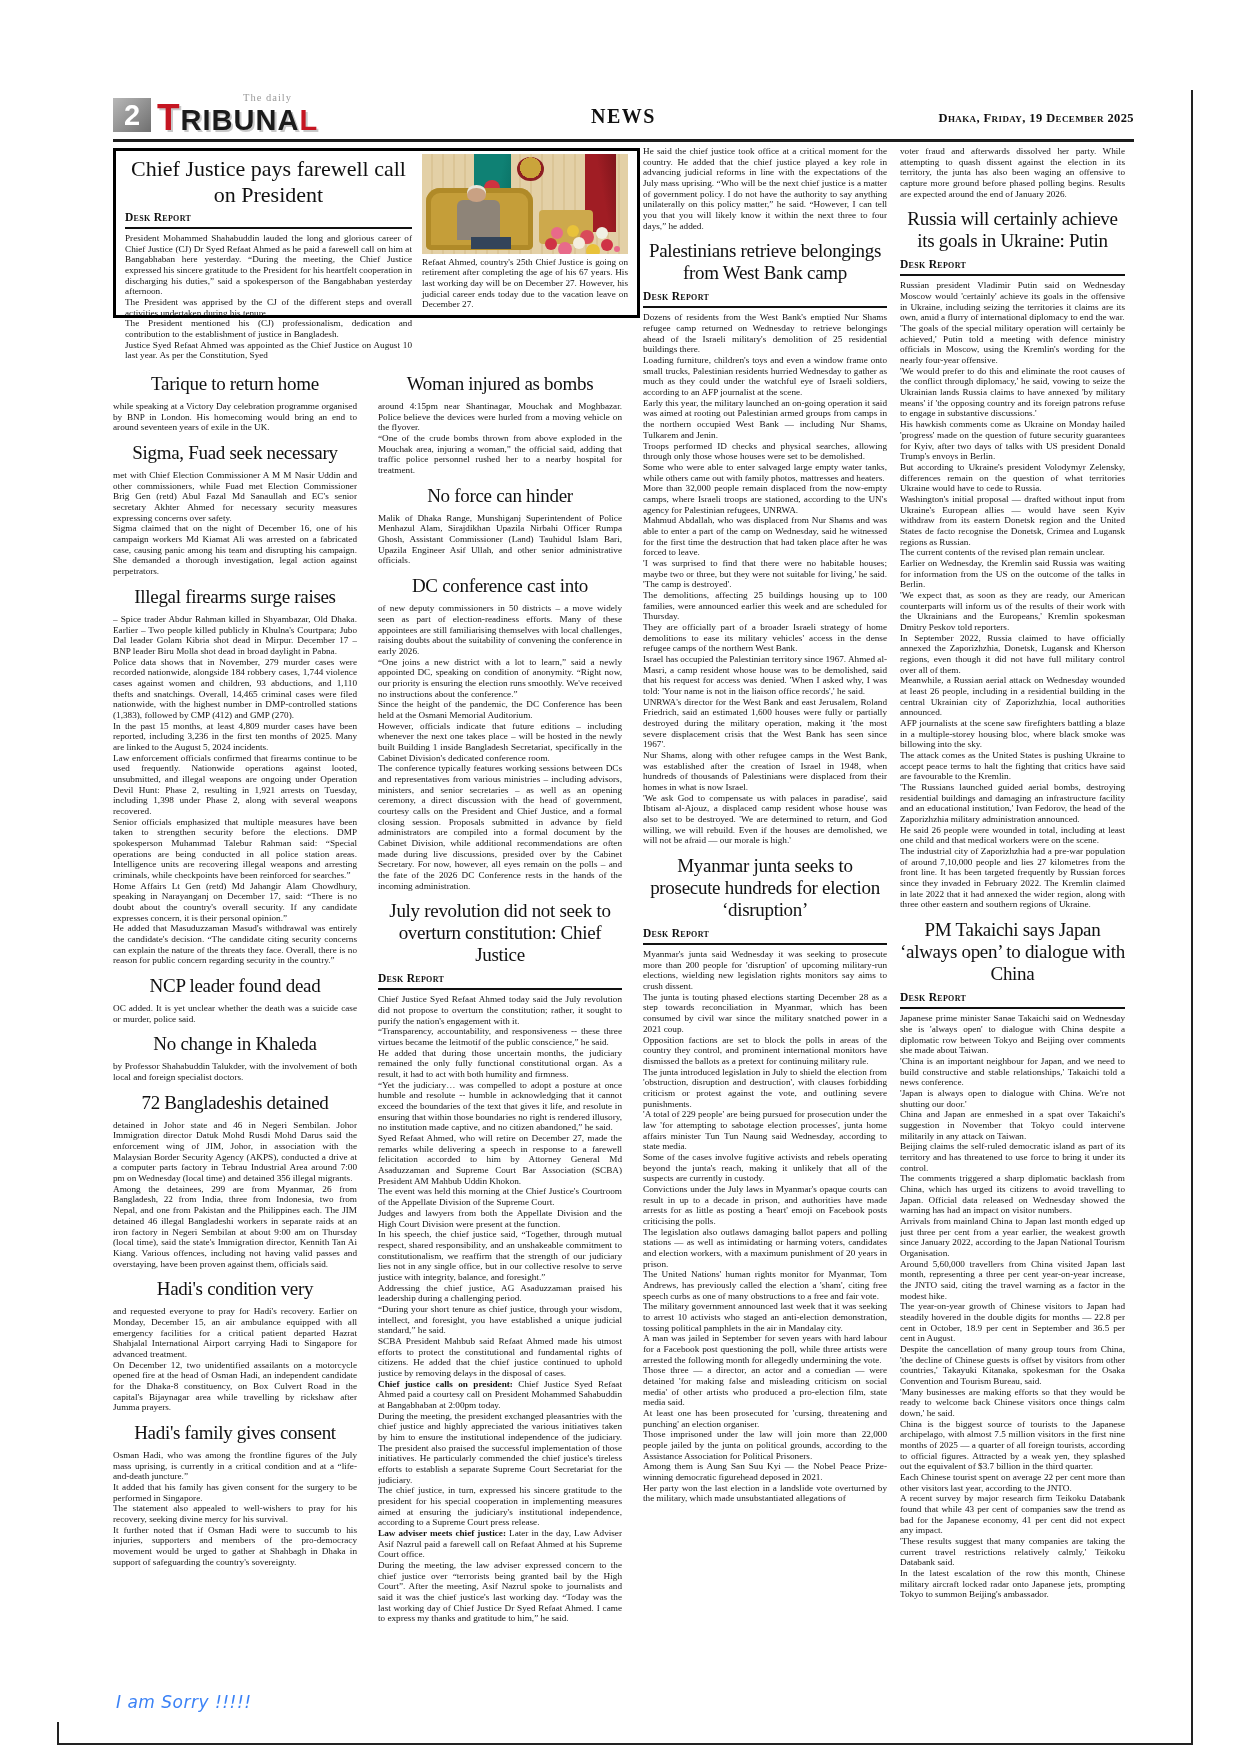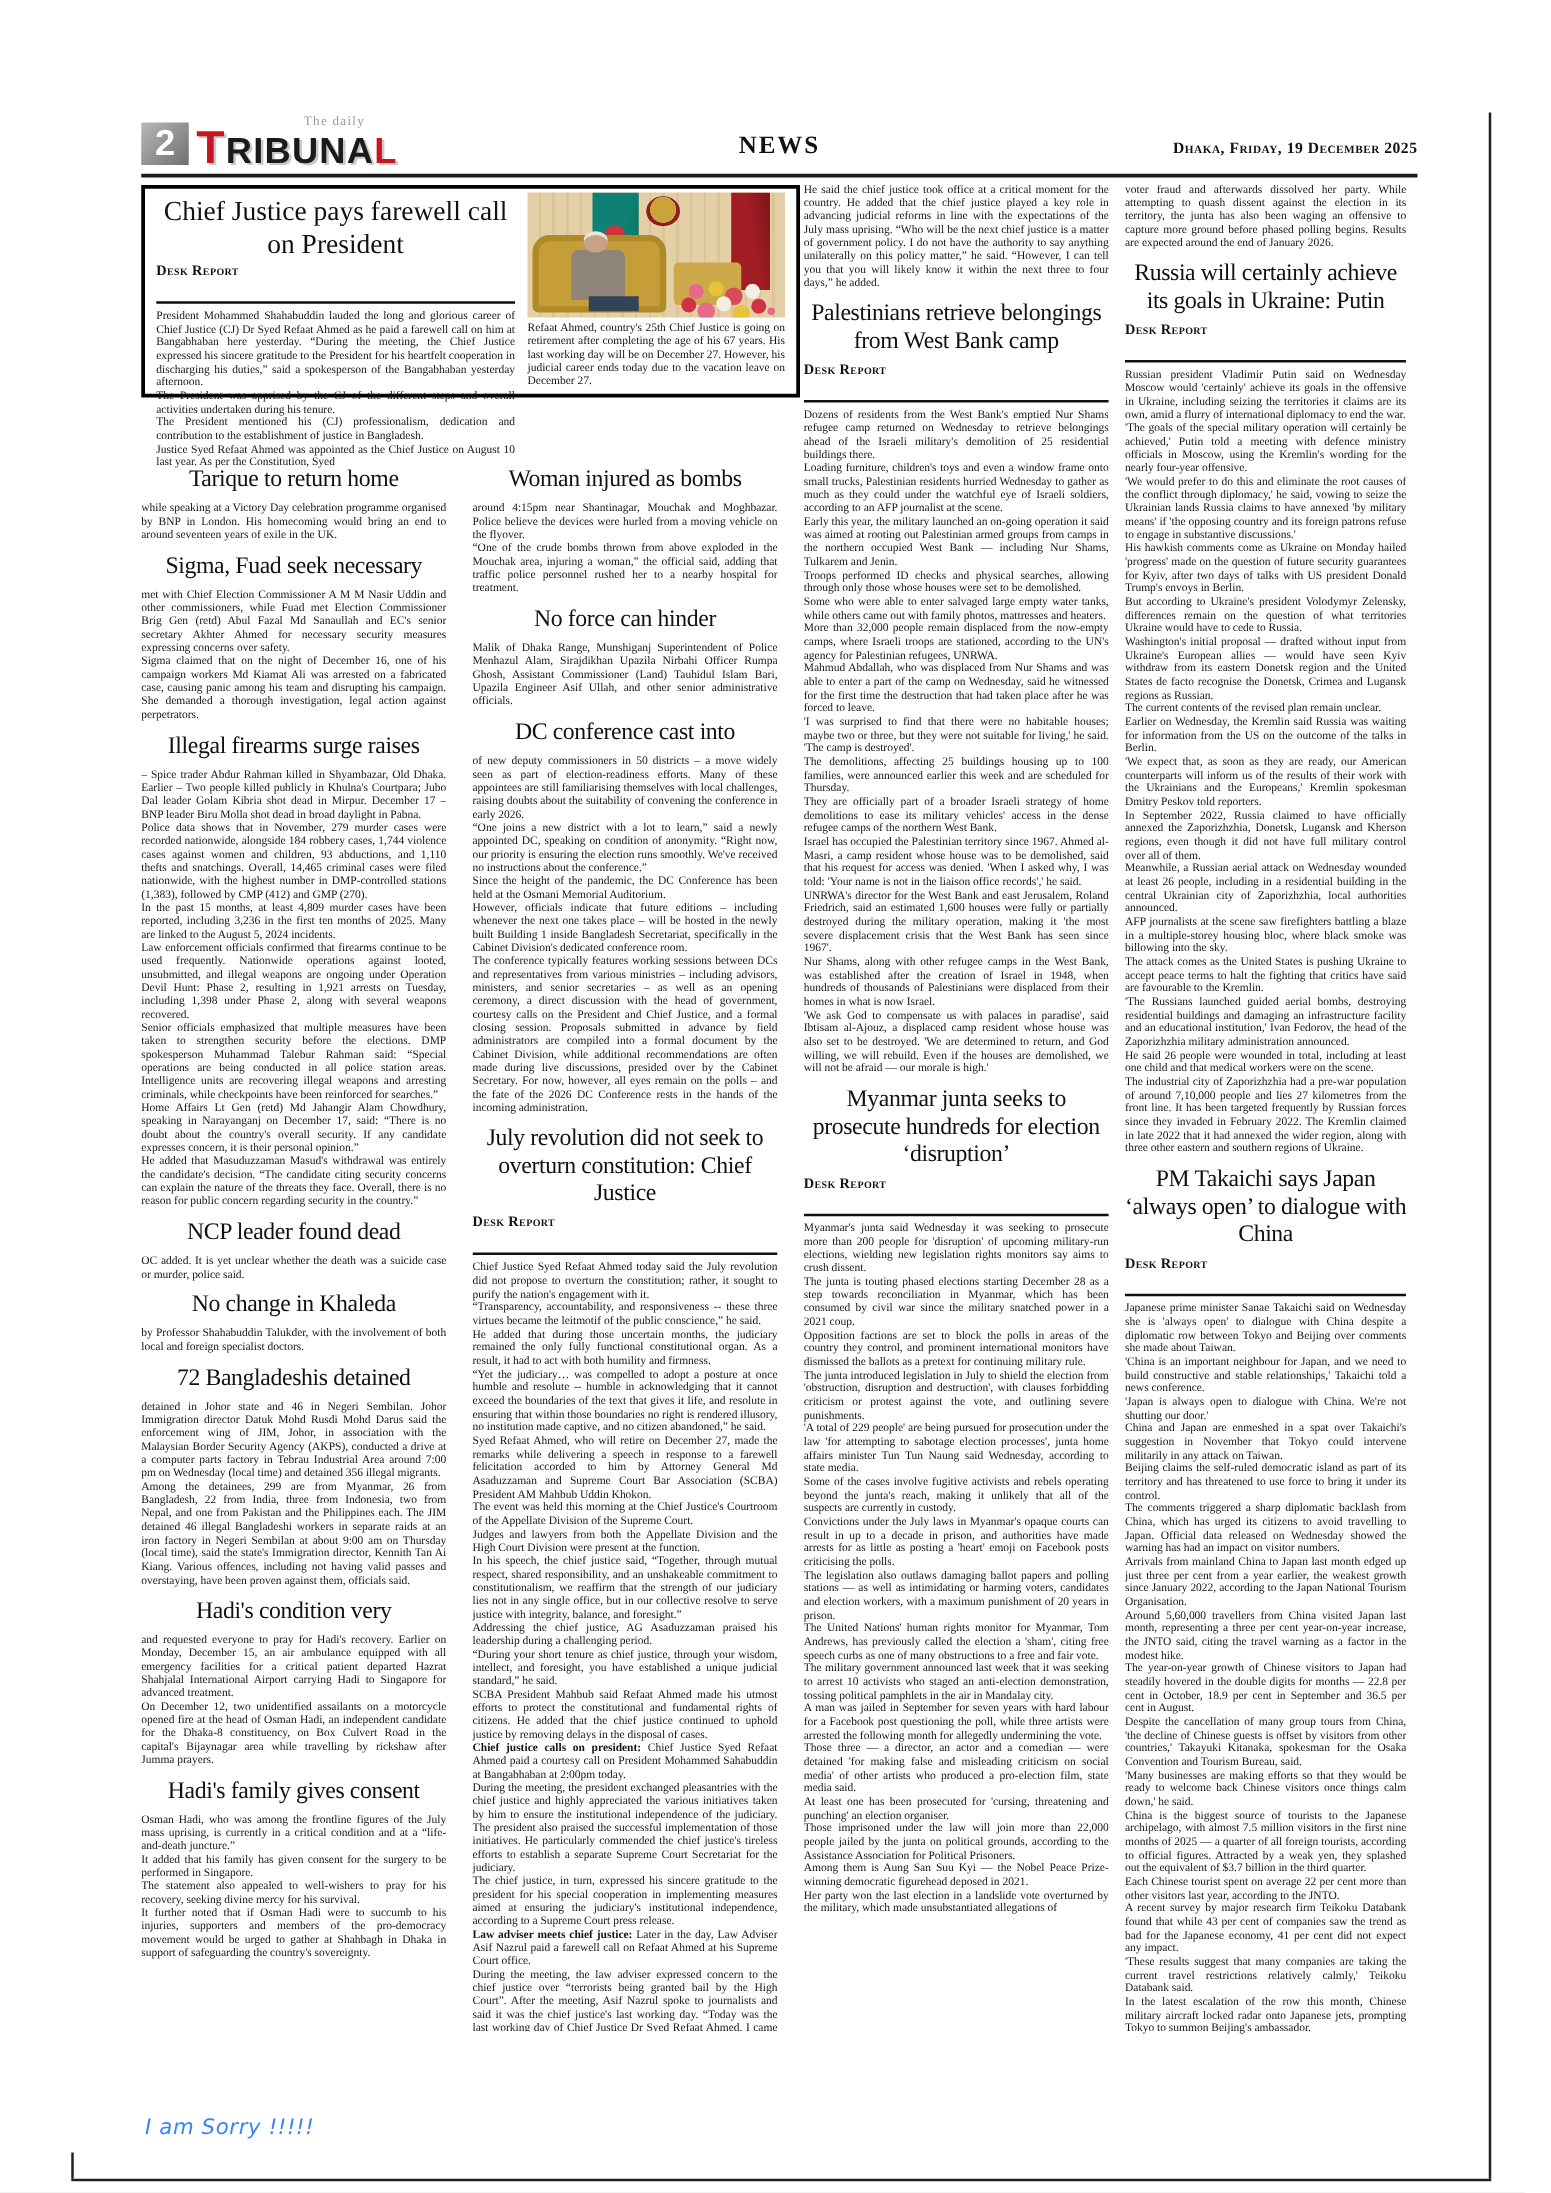--- a/index.html
+++ b/index.html
@@ -42,21 +42,21 @@
   .lead-box {
     position:absolute; left:113px; top:148px; width:527px; height:170px;
     border:3.5px solid #000; box-sizing:border-box; padding:3px 9px 5px 9px;
     display:flex; gap:10px; background:#fff;
   }
   .lead-left { flex:1; min-width:0; }
   .lead-right { flex:none; width:206px; display:flex; flex-direction:column; }
   .lead-headline { text-align:center; font-size:22px; line-height:1.18; font-weight:500; margin:2px 0 3px; }
   .byline {
     font-variant:small-caps; font-weight:bold; font-size:11.5px; letter-spacing:.3px;
-    border-bottom:2.5px solid #111; padding-bottom:18px; margin:1px 0 4px;
+    border-bottom:2.5px solid #111; padding-bottom:4px; margin:1px 0 4px;
   }
   p { margin:0; }
   .lead-left p, .col p, .photo-caption {
     font-size:9.2px; line-height:1.16; text-align:justify; color:#141414;
   }
   .photo-caption { margin-top:3px; }
 
   
   .photo {
     position:relative; width:206px; height:141px; overflow:hidden;

